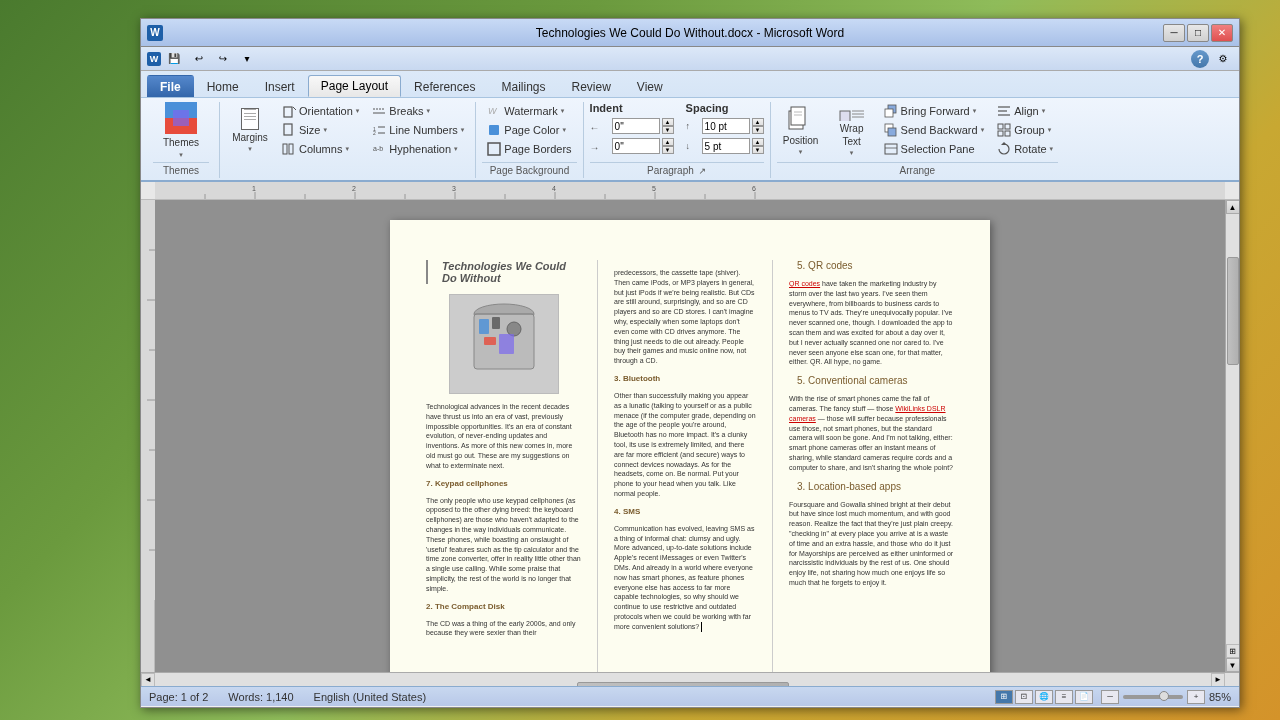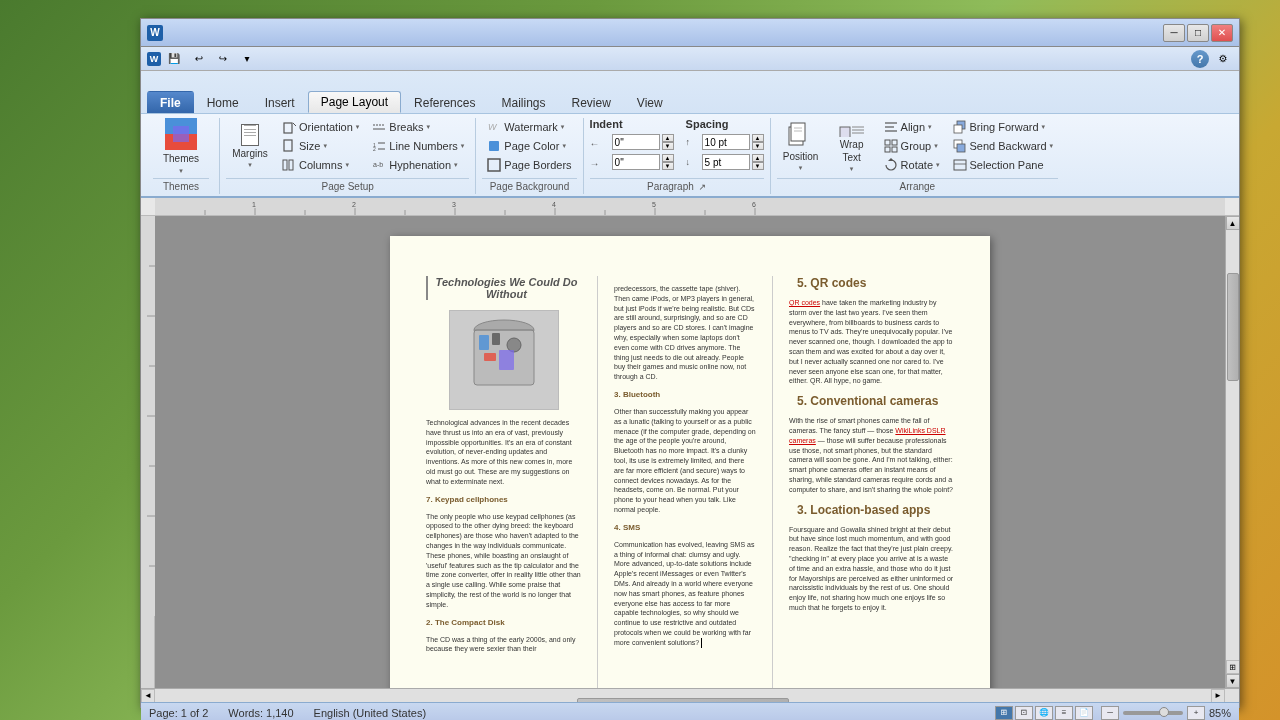--- a/index.html
+++ b/index.html
@@ -107,21 +107,21 @@
     .ribbon {
       background: linear-gradient(to bottom, #dce9f8 0%, #c5d8f0 100%);
       border-bottom: 2px solid #8aabcf;
     }
 
     
     .tab-bar {
       display: flex;
       align-items: flex-end;
       padding: 0 6px;
-      height: 42px;
+      height: 26px;
     }
     .tab {
       height: 22px;
       padding: 0 12px;
       border: 1px solid transparent;
       border-bottom: none;
       cursor: pointer;
       display: flex;
       align-items: center;
       font-size: 12px;
@@ -355,43 +355,42 @@
     }
 
     
     .doc-title {
       font-size: 11px;
       font-weight: bold;
       color: #555;
       font-style: italic;
       margin-bottom: 10px;
       border-left: 2px solid #888;
-      padding-left: 4px;
-      text-align: center;
+      padding-left: 14px;
     }
 
     .doc-text {
       font-size: 7px;
       line-height: 1.4;
       color: #333;
       margin-top: 8px;
     }
 
     
     .section-heading {
       font-size: 8px;
       font-weight: bold;
       color: #7a5c2e;
       margin: 8px 0 4px;
     }
 
     
     .qr-heading {
-      font-size: 12px;
-      font-weight: bold;
+      font-size: 10px;
+      font-weight: normal;
       color: #7a5c2e;
       margin-bottom: 4px;
       padding-left: 8px;
     }
 
     
     .scrollbar {
       width: 14px;
       background: #e0e0e0;
       border-left: 1px solid #aaa;
@@ -548,20 +547,21 @@
   </style>
 </head>
 <body>
 
 <div class="window">
 
   <div class="title-bar">
     <div class="title-bar-left">
       <div class="word-icon">W</div>
     </div>
+    <span class="title-bar-title">Technologies We Could Do Without.docx - Microsoft Word</span>
     <div class="title-bar-controls">
       <div class="tb-btn">─</div>
       <div class="tb-btn">□</div>
       <div class="tb-btn close">✕</div>
     </div>
   </div>
 
   <div class="qat">
     <div class="word-icon" style="width:14px;height:14px;font-size:9px;">W</div>
     <div class="qat-btn">💾</div>
@@ -660,21 +660,20 @@
             </div>
             <div class="r-btn-small">
               <svg width="14" height="14">
                   <text x="1" y="9" font-size="7" fill="#555">a-b</text>
                 </svg>
               <span>Hyphenation</span>
               <span class="dd-arrow">▾</span>
             </div>
           </div>
         </div>
-        <div class="ribbon-group-label">Page Setup</div>
       </div>
 
       <div class="ribbon-group">
         <div class="ribbon-group-content">
           <div class="r-btn-group">
             <div class="r-btn-small">
               <svg width="14" height="14">
                   <text x="1" y="10" font-size="9" fill="#aaa" font-style="italic">W</text>
                 </svg>
               <span>Watermark</span>
@@ -780,20 +779,45 @@
               <line x1="4" y1="22" x2="26" y2="22" stroke="#888" stroke-width="1"></line>
             </svg>
             <span>Wrap</span>
             <span>Text</span>
             <span class="dd-arrow">▾</span>
           </div>
 
           <div class="r-btn-group">
             <div class="r-btn-small">
               <svg width="14" height="14">
+                  <rect x="4" y="1" width="8" height="8" fill="#88aadd" stroke="#555" stroke-width="0.8"></rect>
+                  <rect x="1" y="5" width="8" height="8" fill="white" stroke="#555" stroke-width="0.8"></rect>
+                </svg>
+              <span>Bring Forward</span>
+              <span class="dd-arrow">▾</span>
+            </div>
+            <div class="r-btn-small">
+              <svg width="14" height="14">
+                  <rect x="1" y="1" width="8" height="8" fill="white" stroke="#555" stroke-width="0.8"></rect>
+                  <rect x="4" y="5" width="8" height="8" fill="#88aadd" stroke="#555" stroke-width="0.8"></rect>
+                </svg>
+              <span>Send Backward</span>
+              <span class="dd-arrow">▾</span>
+            </div>
+            <div class="r-btn-small">
+              <svg width="14" height="14">
+                  <rect x="1" y="2" width="12" height="10" fill="none" stroke="#555" stroke-width="1"></rect>
+                  <line x1="1" y1="6" x2="13" y2="6" stroke="#555" stroke-width="0.8"></line>
+                </svg>
+              <span>Selection Pane</span>
+            </div>
+          </div>
+          <div class="r-btn-group">
+            <div class="r-btn-small">
+              <svg width="14" height="14">
                   <line x1="1" y1="3" x2="13" y2="3" stroke="#555" stroke-width="1.2"></line>
                   <line x1="1" y1="7" x2="10" y2="7" stroke="#555" stroke-width="1.2"></line>
                   <line x1="1" y1="11" x2="13" y2="11" stroke="#555" stroke-width="1.2"></line>
                 </svg>
               <span>Align</span>
               <span class="dd-arrow">▾</span>
             </div>
             <div class="r-btn-small">
               <svg width="14" height="14">
                   <rect x="1" y="1" width="5" height="5" fill="none" stroke="#555" stroke-width="1"></rect>
@@ -804,45 +828,20 @@
               <span>Group</span>
               <span class="dd-arrow">▾</span>
             </div>
             <div class="r-btn-small">
               <svg width="14" height="14">
                   <path d="M7 2 A5 5 0 1 1 2 7" fill="none" stroke="#555" stroke-width="1.2"></path>
                   <polygon points="7,0 10,3 4,3" fill="#555"></polygon>
                 </svg>
               <span>Rotate</span>
               <span class="dd-arrow">▾</span>
-            </div>
-          </div>
-          <div class="r-btn-group">
-            <div class="r-btn-small">
-              <svg width="14" height="14">
-                  <rect x="4" y="1" width="8" height="8" fill="#88aadd" stroke="#555" stroke-width="0.8"></rect>
-                  <rect x="1" y="5" width="8" height="8" fill="white" stroke="#555" stroke-width="0.8"></rect>
-                </svg>
-              <span>Bring Forward</span>
-              <span class="dd-arrow">▾</span>
-            </div>
-            <div class="r-btn-small">
-              <svg width="14" height="14">
-                  <rect x="1" y="1" width="8" height="8" fill="white" stroke="#555" stroke-width="0.8"></rect>
-                  <rect x="4" y="5" width="8" height="8" fill="#88aadd" stroke="#555" stroke-width="0.8"></rect>
-                </svg>
-              <span>Send Backward</span>
-              <span class="dd-arrow">▾</span>
-            </div>
-            <div class="r-btn-small">
-              <svg width="14" height="14">
-                  <rect x="1" y="2" width="12" height="10" fill="none" stroke="#555" stroke-width="1"></rect>
-                  <line x1="1" y1="6" x2="13" y2="6" stroke="#555" stroke-width="0.8"></line>
-                </svg>
-              <span>Selection Pane</span>
             </div>
           </div>
         </div>
         <div class="ribbon-group-label">Arrange</div>
       </div>
 
     </div>
   </div>
 
   <div class="doc-main" style="height:calc(100% - 28px - 24px - 112px - 20px);">

